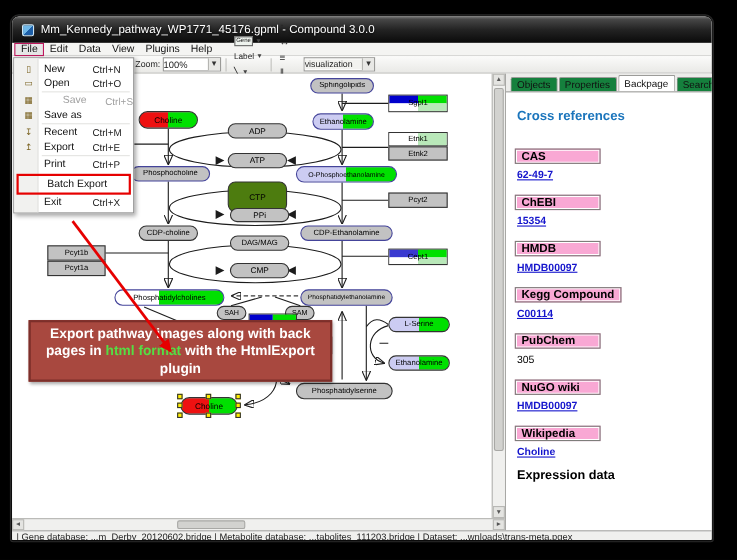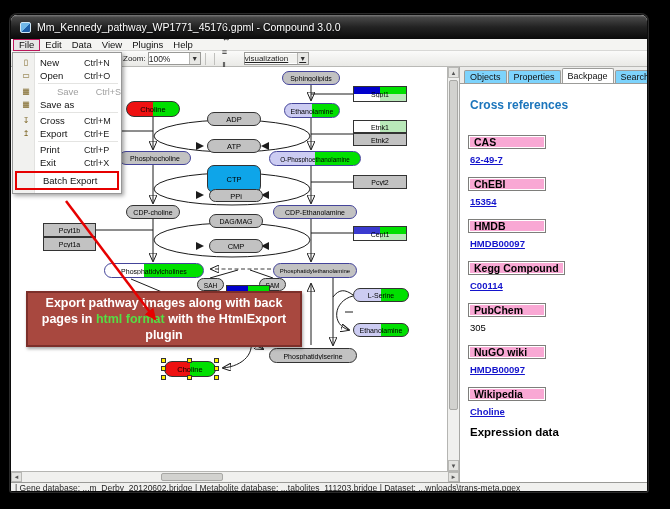--- a/index.html
+++ b/index.html
@@ -24,21 +24,21 @@
   .tb-sep{width:1px;height:12px;background:#c0c0bd;margin:0 4px;}
   .zoom-label{font-size:8px;margin-right:2px;}
   .combo{display:flex;align-items:center;border:1px solid #9a9a97;background:#fff;height:13px;font-size:8.5px;}
   .combo .val{padding:0 0;min-width:40px;}
   .combo .arr{width:11px;height:11px;background:#e8e8e5;border-left:1px solid #b5b5b2;font-size:7px;
     display:flex;align-items:center;justify-content:center;color:#333;}
   .tbtn{display:flex;align-items:center;height:14px;padding:0 2px;margin:0 1px;color:#222;}
   .tbtn .g{font-size:9px;line-height:10px;}
   .tbtn .dd{font-size:6px;margin-left:2px;color:#444;}
   .gene-rect{border:1px solid #666;background:#eef3ee;font-size:5.5px;padding:0 1px;line-height:7px;}
-  .viz{margin-left:10px;text-decoration:underline;}
+  .viz{margin-left:10px;}
   .viz .val{min-width:52px;font-size:8px;background:#f2f2ef;}
   
   .main{display:flex;height:415px;}
   .left-col{width:448px;display:flex;flex-direction:column;}
   .canvas-row{flex:1;display:flex;}
   .canvas{position:relative;width:436px;height:404px;background:#fff;overflow:hidden;}
   .edges{position:absolute;left:0;top:0;z-index:1;}
   .edges path,.edges ellipse{fill:none;stroke:#1c1c1c;stroke-width:1;}
   .edges .dash{stroke:#3a3a3a;stroke-dasharray:4 2.5;}
   .edges polygon{fill:#1c1c1c;stroke:none;}
@@ -64,21 +64,21 @@
   .vscroll .sb-btn{height:11px;display:flex;align-items:center;justify-content:center;background:#e4e4e1;border:1px solid #b8b8b5;}
   .vscroll .sb-btn.bottom{position:absolute;bottom:0;left:0;right:0;}
   .vscroll .thumb{position:absolute;left:1px;right:1px;top:13px;height:330px;background:#d2d2cf;border:1px solid #a8a8a5;border-radius:2px;}
   .hscroll{height:11px;background:#f0f0ee;border-top:1px solid #b5b5b2;position:relative;font-size:6px;color:#555;}
   .hscroll .sb-btn{position:absolute;top:0;bottom:0;width:11px;display:flex;align-items:center;justify-content:center;background:#e4e4e1;border:1px solid #b8b8b5;}
   .hscroll .sb-btn.right{right:0;}
   .hscroll .thumb{position:absolute;top:1px;bottom:1px;left:150px;width:62px;background:#d2d2cf;border:1px solid #a8a8a5;border-radius:2px;}
   
   .sidebar{flex:1;background:#fff;border-left:1px solid #a8a8a5;display:flex;flex-direction:column;}
   .tabs{height:16px;background:#ececea;display:flex;align-items:flex-end;padding:2px 2px 0 4px;font-size:9px;color:#111;}
-  .tab{border:1px solid #9c9c99;border-bottom:none;background:#7dd3fc;padding:1px 5px;margin-right:1px;
+  .tab{border:1px solid #9c9c99;border-bottom:none;background:#15803d;padding:1px 5px;margin-right:1px;
     border-radius:2px 2px 0 0;height:13px;line-height:11px;}
   .tab.selected{background:#fff;height:15px;line-height:13px;font-weight:normal;}
   .side-content{flex:1;padding:8px 8px 0 8px;overflow:hidden;border-top:1px solid #9c9c99;}
   .xref-heading{color:#1b75bc;font-weight:bold;font-size:12px;margin:6px 0 20px 2px;}
   .xref{margin-bottom:9px;}
   .xref-head{display:inline-block;min-width:78px;border:1px solid #7e7e7b;background:#f9a8d4;
     font-weight:bold;font-size:10.5px;padding:0 5px;margin-bottom:5px;box-shadow:inset 0 0 0 1px #fff;}
   .xref-val{font-size:9.5px;margin:0 0 2px 2px;}
   .xref-val a{color:#1414cc;font-weight:bold;}
   .side-footer{font-weight:bold;font-size:11.5px;margin:4px 0 0 2px;}
@@ -119,20 +119,38 @@
       <span class="mb-item">Help</span>
     </div>
 
   <div class="toolbar">
     <span class="zoom-label">Zoom:</span>
     <span class="combo">
       <span class="val">100%</span>
       <span class="arr">▼</span>
     </span>
     <span class="tb-sep"></span>
+    <span id="tb-tools">
+        <span class="tbtn">
+          <span class="gene-rect">Gene</span>
+          <span class="dd">▼</span>
+        </span>
+        <span class="tbtn">
+          <span class="g" style="font-size: 7.5px;">Label</span>
+          <span class="dd">▼</span>
+        </span>
+        <span class="tbtn">
+          <span class="g">╲</span>
+          <span class="dd">▼</span>
+        </span>
+        <span class="tbtn">
+          <span class="g">▱</span>
+          <span class="dd">▼</span>
+        </span>
+      </span>
     <span class="tb-sep"></span>
     <span id="tb-aligns">
         <span class="tbtn">
           <span class="g">↨</span>
         </span>
         <span class="tbtn">
           <span class="g">↔</span>
         </span>
         <span class="tbtn">
           <span class="g">≡</span>
@@ -214,21 +232,21 @@
             </div>
             <div class="node" style="left: 196px; top: 72px; width: 54px; height: 14px; border-color: rgb(51, 51, 51); font-size: 7.5px; border-radius: 7px; background: rgb(194, 194, 194);">
               <span class="nlabel">ATP</span>
             </div>
             <div class="node" style="left: 108px; top: 84px; width: 72px; height: 14px; border-color: rgb(68, 68, 154); font-size: 7px; border-radius: 7px; background: rgb(194, 194, 194);">
               <span class="nlabel">Phosphocholine</span>
             </div>
             <div class="node" style="left: 258px; top: 84px; width: 92px; height: 15px; border-color: rgb(68, 68, 154); font-size: 6.3px; border-radius: 7.5px; background: linear-gradient(90deg, rgb(204, 204, 242) 0px, rgb(204, 204, 242) 50%, rgb(0, 224, 0) 50%, rgb(0, 224, 0) 100%);">
               <span class="nlabel">O-Phosphoethanolamine</span>
             </div>
-            <div class="node" style="left: 196px; top: 98px; width: 54px; height: 28px; border-color: rgb(51, 51, 51); font-size: 7.5px; border-radius: 7px; background: #0ea5e9;">
+            <div class="node" style="left: 196px; top: 98px; width: 54px; height: 28px; border-color: rgb(51, 51, 51); font-size: 7.5px; border-radius: 7px; background: #4d7c0f;">
               <span class="nlabel">CTP</span>
             </div>
             <div class="node" style="left: 198px; top: 122px; width: 54px; height: 13px; border-color: rgb(51, 51, 51); font-size: 7.5px; border-radius: 6.5px; background: rgb(194, 194, 194);">
               <span class="nlabel">PPi</span>
             </div>
             <div class="node" style="left: 115px; top: 138px; width: 54px; height: 14px; border-color: rgb(51, 51, 51); font-size: 7px; border-radius: 7px; background: rgb(194, 194, 194);">
               <span class="nlabel">CDP-choline</span>
             </div>
             <div class="node" style="left: 198px; top: 147px; width: 54px; height: 14px; border-color: rgb(51, 51, 51); font-size: 7px; border-radius: 7px; background: rgb(194, 194, 194);">
               <span class="nlabel">DAG/MAG</span>
@@ -381,43 +399,43 @@
         <span class="mi-short">Ctrl+S</span>
       </div>
       <div class="mi">
         <span class="mi-icon">▦</span>
         <span class="mi-label">Save as</span>
         <span class="mi-short"></span>
       </div>
       <div class="menu-sep"></div>
       <div class="mi">
         <span class="mi-icon">↧</span>
-        <span class="mi-label">Cross</span>
+        <span class="mi-label">Recent</span>
         <span class="mi-short">Ctrl+M</span>
       </div>
       <div class="mi">
         <span class="mi-icon">↥</span>
         <span class="mi-label">Export</span>
         <span class="mi-short">Ctrl+E</span>
       </div>
       <div class="menu-sep"></div>
       <div class="mi">
         <span class="mi-icon"></span>
         <span class="mi-label">Print</span>
         <span class="mi-short">Ctrl+P</span>
-      </div>
-      <div class="mi">
-        <span class="mi-icon"></span>
-        <span class="mi-label">Exit</span>
-        <span class="mi-short">Ctrl+X</span>
       </div>
       <div class="mi highlighted">
         <span class="mi-icon"></span>
         <span class="mi-label">Batch Export</span>
         <span class="mi-short"></span>
+      </div>
+      <div class="mi">
+        <span class="mi-icon"></span>
+        <span class="mi-label">Exit</span>
+        <span class="mi-short">Ctrl+X</span>
       </div>
     </div>
 
   <svg class="annot" width="638" height="478">
     <defs>
       <marker id="rah" markerUnits="userSpaceOnUse" markerWidth="12" markerHeight="11" refX="10" refY="5.5" orient="auto">
         <path d="M0,0 L12,5.5 L0,11 Z" fill="#e60000" stroke="none"></path>
       </marker>
     </defs>
     <line x1="55" y1="186" x2="144" y2="304" stroke="#e60000" stroke-width="2.5" marker-end="url(#rah)"></line>

